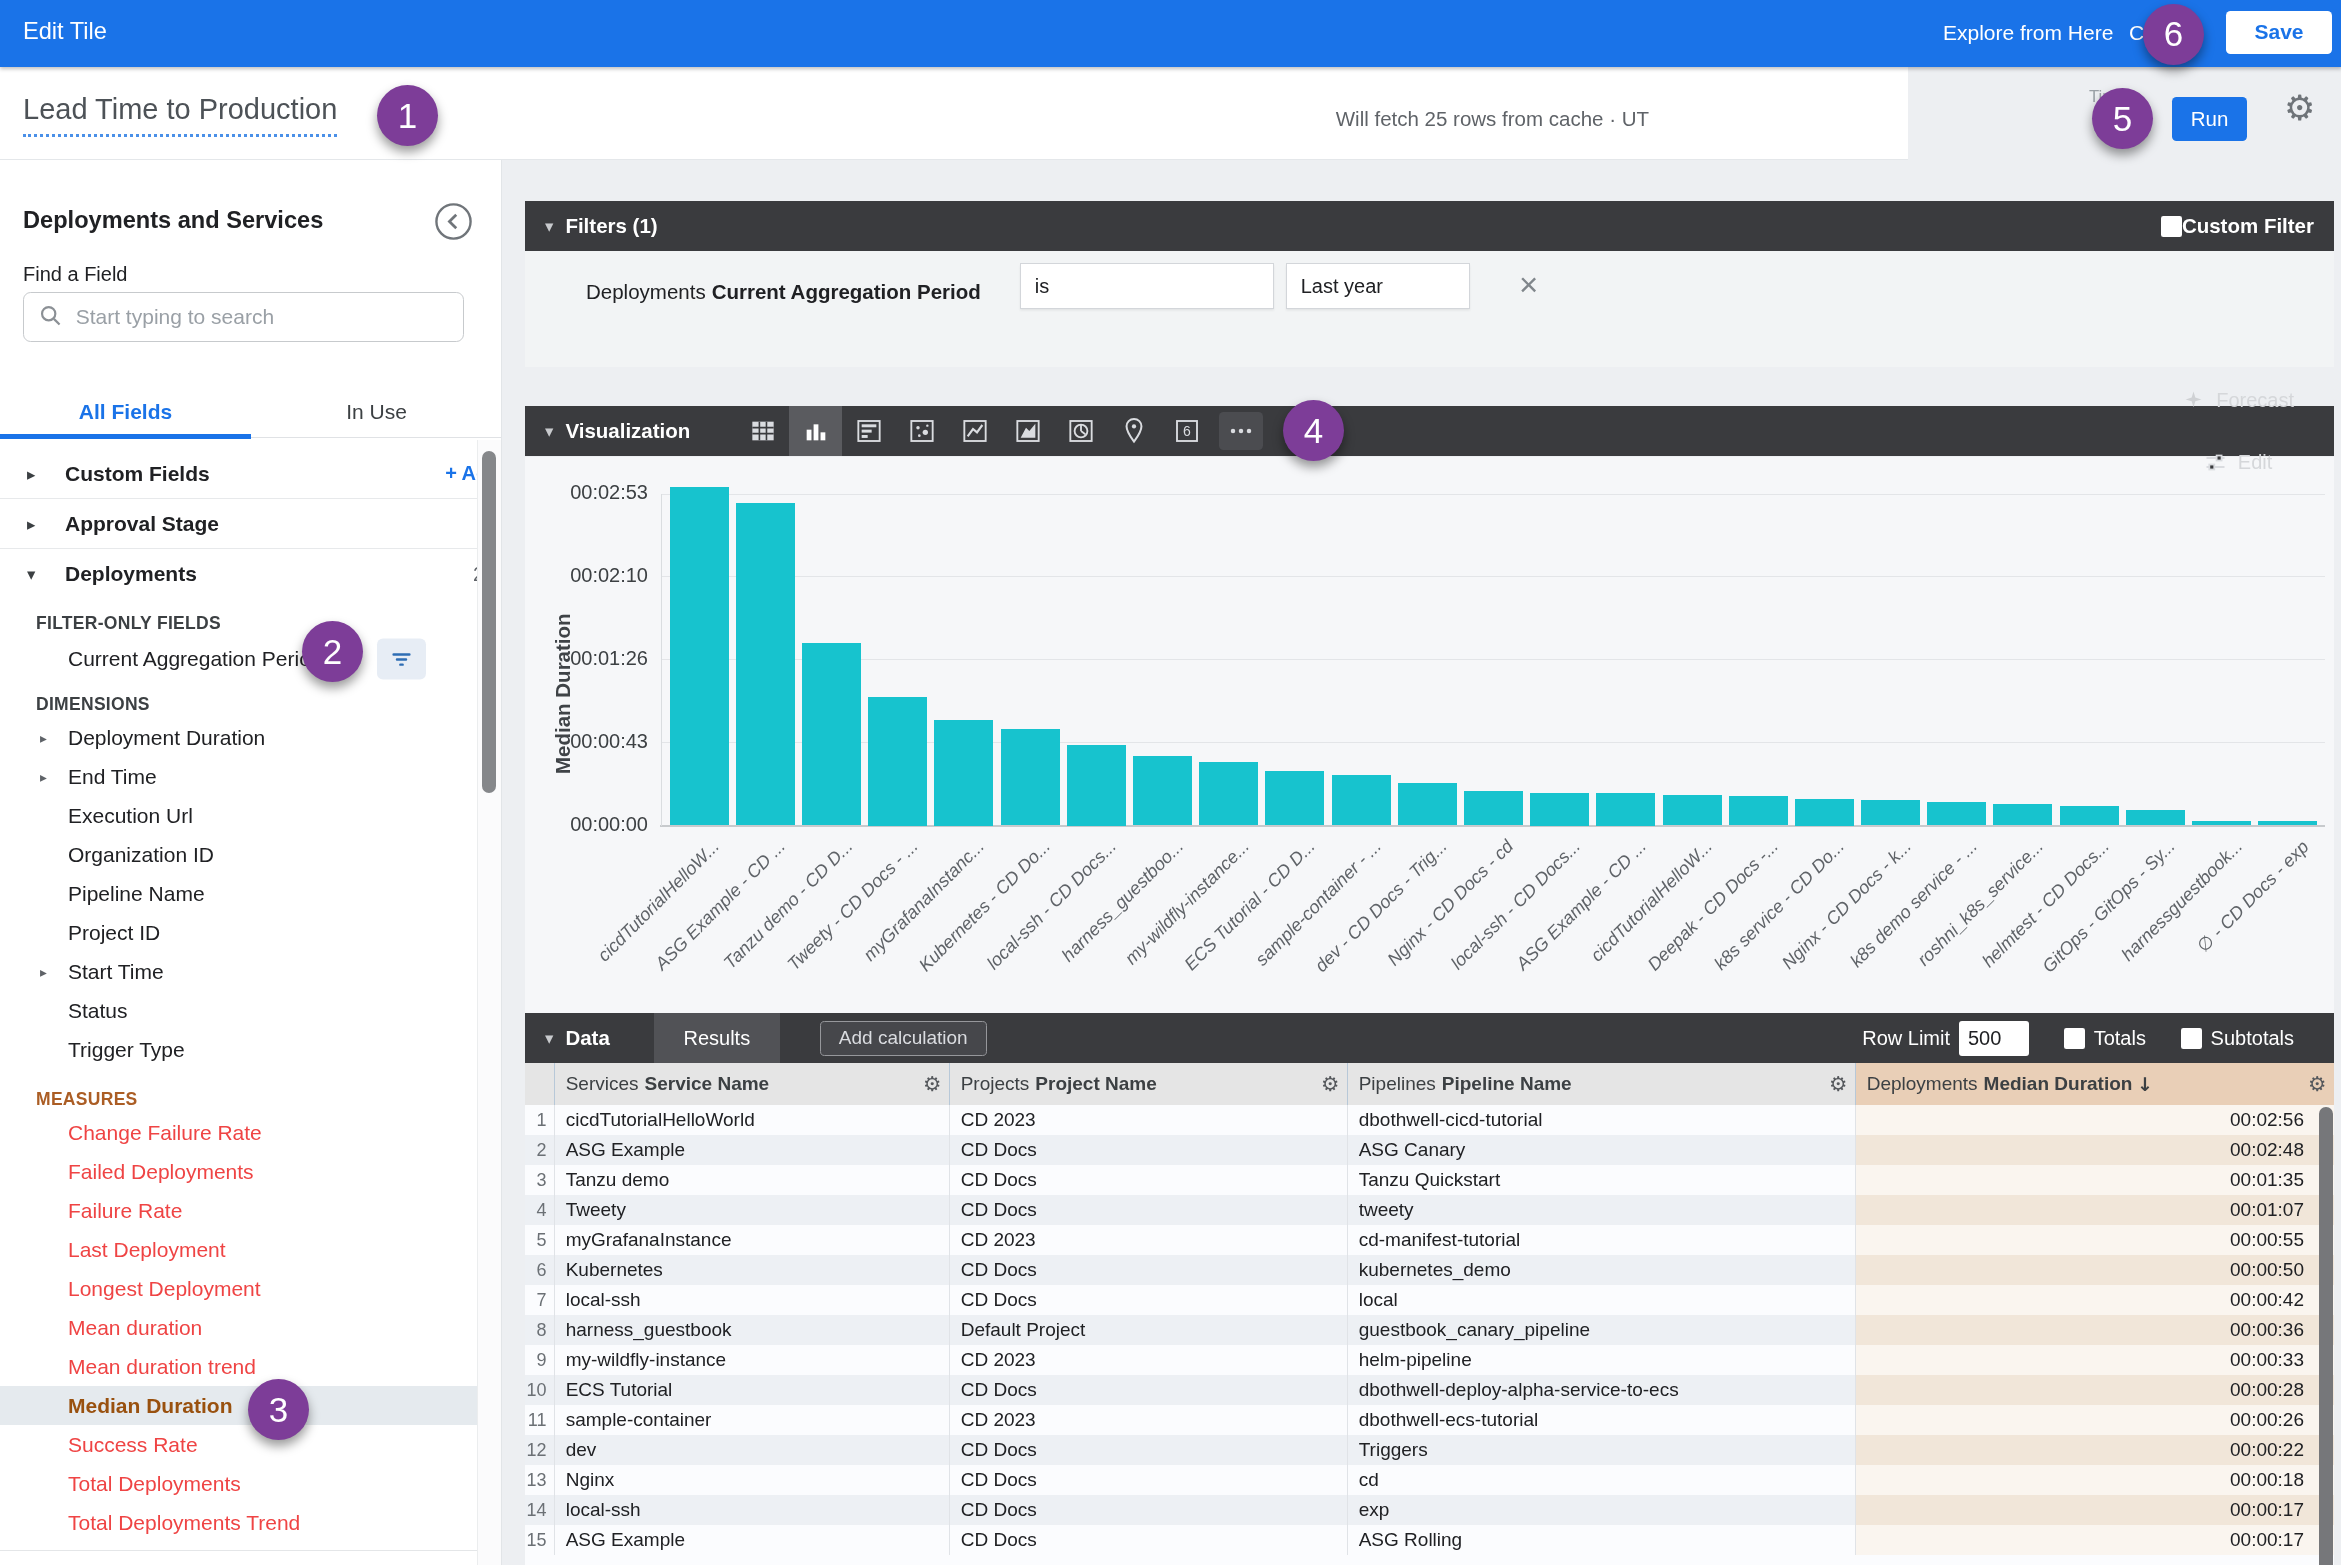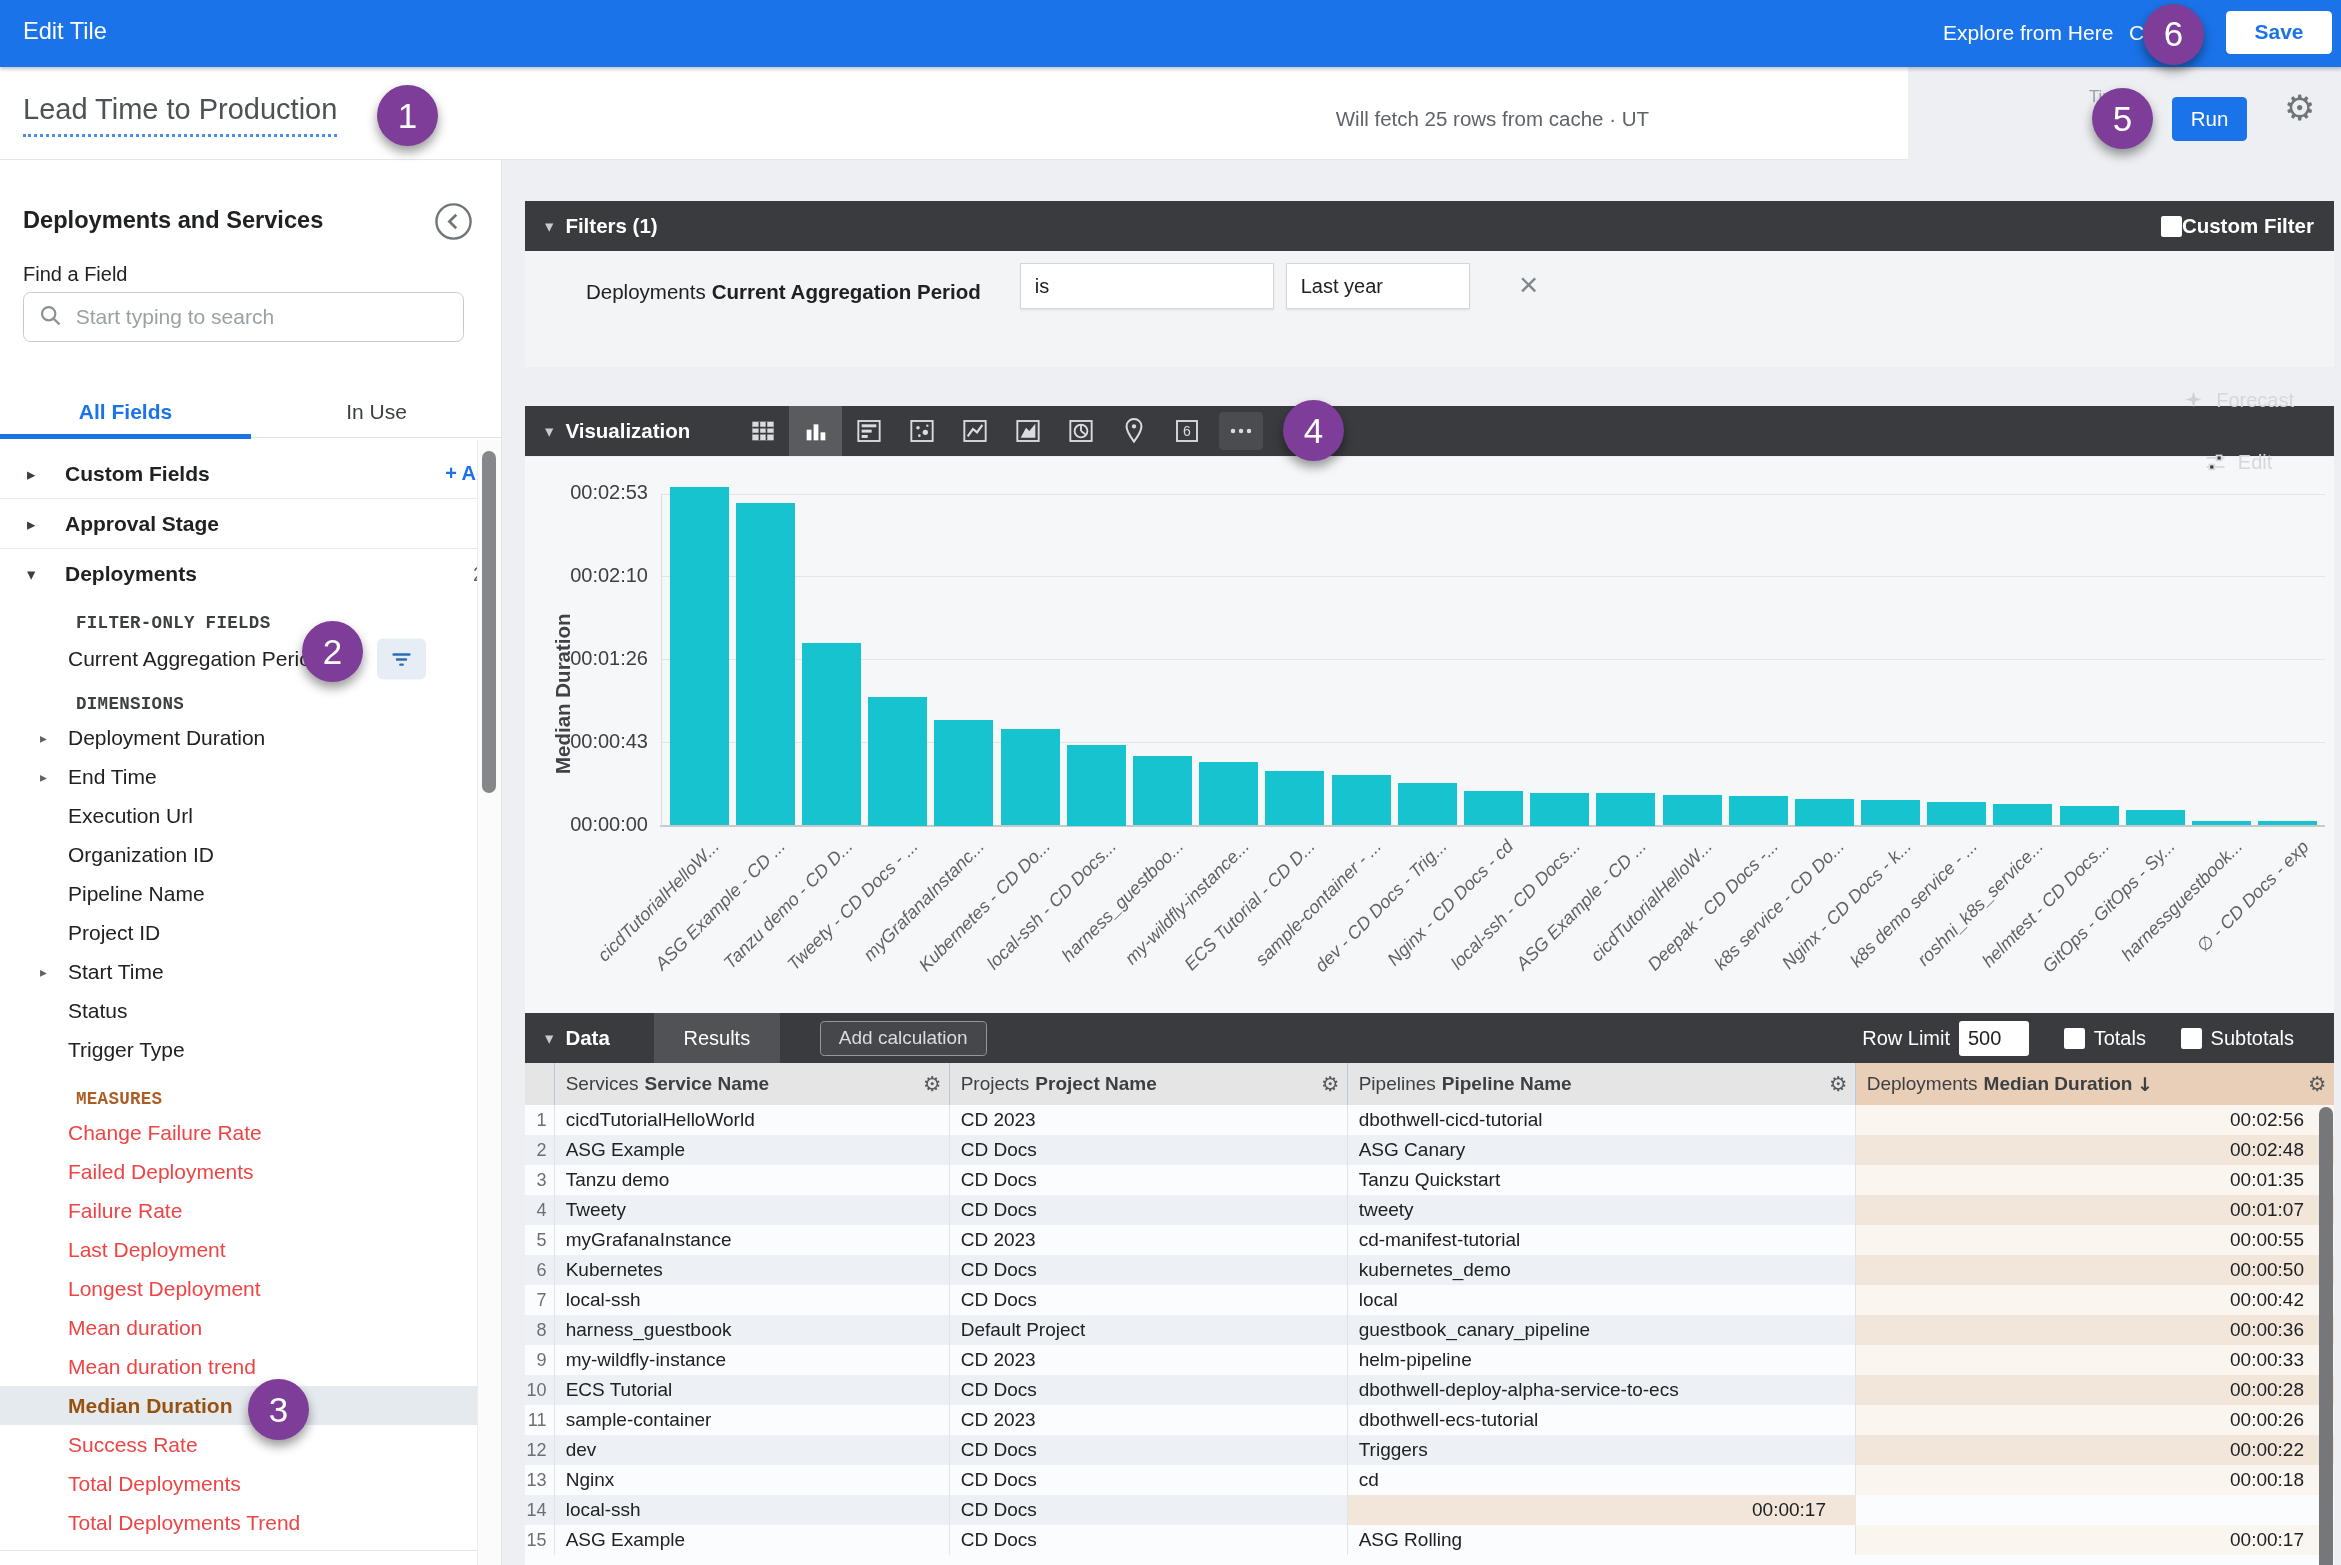--- a/index.html
+++ b/index.html
@@ -33,21 +33,21 @@
   .sb-tab { width:251px; text-align:center; font-size:21px; line-height:47px; color:#3c4043; position:relative; }
   .sb-tab.active { color:#1a73e8; font-weight:700; }
   .sb-tab.active::after { content:""; position:absolute; left:0; right:0; bottom:-1.5px; height:4.6px; background:#1a73e8; }
   .sb-list { position:absolute; left:0; top:280px; width:502px; bottom:0; overflow:hidden; padding-top:9px; }
   .sb-group { height:50px; display:flex; align-items:center; padding-left:27px; border-bottom:0.8px solid #e7e9eb; }
   .sb-group.open { border-bottom:0; }
   .sb-group .tri { width:38px; font-size:16.7px; color:#3c4043; font-family:"DejaVu Sans",sans-serif; }
   .sb-group .lbl { font-weight:700; font-size:21px; }
   .sb-group .add { margin-left:auto; color:#1a73e8; font-size:20px; font-weight:700; white-space:nowrap; padding-right:1.5px; }
   .sb-group .count { margin-left:auto; color:#5f6368; font-size:20px; padding-right:18px; }
-  .sb-sec { margin-top:10.7px; height:27px; line-height:27px; padding-left:76px; font-size:17.5px; font-weight:700; color:#3c4043; letter-spacing:0.3px;font-family:Liberation Mono, monospace; }
+  .sb-sec { margin-top:10.7px; height:27px; line-height:27px; padding-left:36px; font-size:17.5px; font-weight:700; color:#3c4043; letter-spacing:0.3px; }
   .sb-sec.orange { color:#ab5d24; margin-top:16.7px; }
   .sb-item { height:39px; display:flex; align-items:center; padding-left:68px; font-size:21px; color:#202124; position:relative; }
   .sb-item .tri { position:absolute; left:40px; font-size:13.7px; color:#5f6368; font-family:"DejaVu Sans",sans-serif; }
   .sb-item.tall { height:44px; }
   .sb-item.measure { color:#ef4444; }
   .sb-item.selected { background:#e5eaee; font-weight:700; color:#99510f; }
   .fbtn { position:absolute; left:377px; top:50%; transform:translateY(-50%); width:49px; height:41px; background:#e7edf5; border-radius:6px; display:flex; align-items:center; justify-content:center; }
   .sb-end { border-top:0.8px solid #e4e6e8; margin-top:7.6px; height:30px; position:relative; }
   .sb-track { position:absolute; right:0; top:280px; width:24px; bottom:0; background:#fbfbfc; border-left:0.8px solid #ebedee; }
   .sb-thumb { position:absolute; right:5.3px; top:291px; width:13.7px; height:342px; background:#85878a; border-radius:7.6px; z-index:6; }
@@ -623,20 +623,21 @@
         <div class="td td-num">13</div>
         <div class="td">Nginx</div>
         <div class="td">CD Docs</div>
         <div class="td">cd</div>
         <div class="td td-med">00:00:18</div>
       </div>
       <div class="trow">
         <div class="td td-num">14</div>
         <div class="td">local-ssh</div>
         <div class="td">CD Docs</div>
+        <div class="td">exp</div>
         <div class="td td-med">00:00:17</div>
       </div>
       <div class="trow">
         <div class="td td-num">15</div>
         <div class="td">ASG Example</div>
         <div class="td">CD Docs</div>
         <div class="td">ASG Rolling</div>
         <div class="td td-med">00:00:17</div>
       </div>
     </div>

